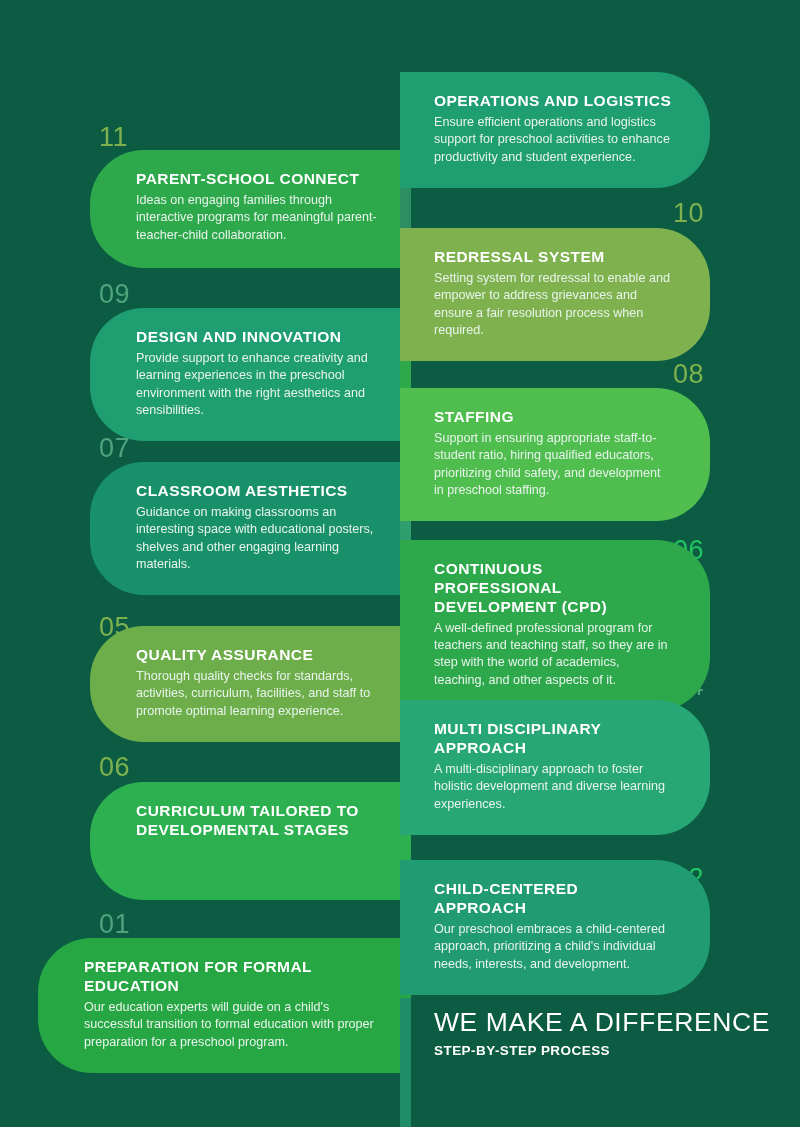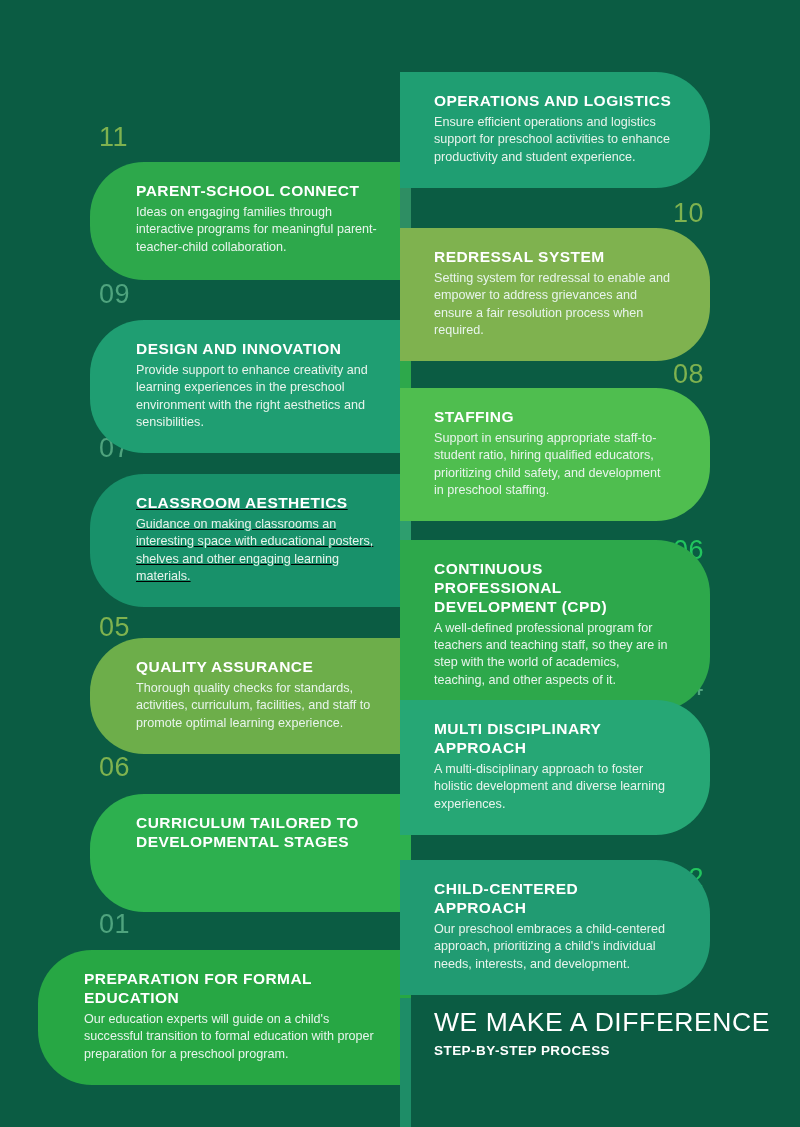--- a/index.html
+++ b/index.html
@@ -35,21 +35,20 @@
     left:400px;
     border-radius:0 54px 54px 0;
     padding-left:34px;
     padding-right:38px;
   }
   .card.left {
     right:400px;
     border-radius:54px 0 0 54px;
     padding-left:46px;
     padding-right:19px;
-    margin-top:12px;
   }
 
   .card-title {
     font-size:15.5px;
     font-weight:700;
     letter-spacing:0.45px;
     color:#FFFFFF;
     line-height:1.22;
     margin-bottom:3px;
     text-transform:uppercase;
@@ -136,21 +135,21 @@
       <div class="card left" style="top: 308px; min-height: 118px; width: 310px; background: rgb(31, 158, 114); right: 400px;">
         <div class="card-title">DESIGN AND INNOVATION</div>
         <div class="card-body">Provide support to enhance creativity and learning experiences in the preschool environment with the right aesthetics and sensibilities.</div>
       </div>
       <div class="step-num" style="left: 673px; top: 361px; color: rgb(127, 178, 79);">08</div>
       <div class="card right" style="top: 388px; min-height: 118px; width: 310px; background: rgb(79, 190, 79); left: 400px;">
         <div class="card-title">STAFFING</div>
         <div class="card-body">Support in ensuring appropriate staff-to-student ratio, hiring qualified educators, prioritizing child safety, and development in preschool staffing.</div>
       </div>
       <div class="step-num" style="left: 99px; top: 435px; color: rgb(79, 164, 126);">07</div>
-      <div class="card left" style="top: 462px; min-height: 118px; width: 310px; background: rgb(24, 145, 106); right: 400px; text-decoration: underline;">
+      <div class="card left" style="top: 462px; min-height: 118px; width: 310px; background: rgb(24, 145, 106); right: 400px;">
         <div class="card-title">CLASSROOM AESTHETICS</div>
         <div class="card-body">Guidance on making classrooms an interesting space with educational posters, shelves and other engaging learning materials.</div>
       </div>
       <div class="step-num" style="left: 673px; top: 537px; color: #22c55e;">06</div>
       <div class="card right" style="top: 540px; min-height: 128px; width: 310px; background: rgb(45, 168, 75); left: 400px;">
         <div class="card-title">CONTINUOUS PROFESSIONAL DEVELOPMENT (CPD)</div>
         <div class="card-body">A well-defined professional program for teachers and teaching staff, so they are in step with the world of academics, teaching, and other aspects of it.</div>
       </div>
       <div class="step-num" style="left: 99px; top: 598px; color: rgb(127, 178, 79); margin-top: 16px;">05</div>
       <div class="card left" style="top: 626px; min-height: 108px; width: 310px; background: rgb(109, 174, 74); right: 400px;">

